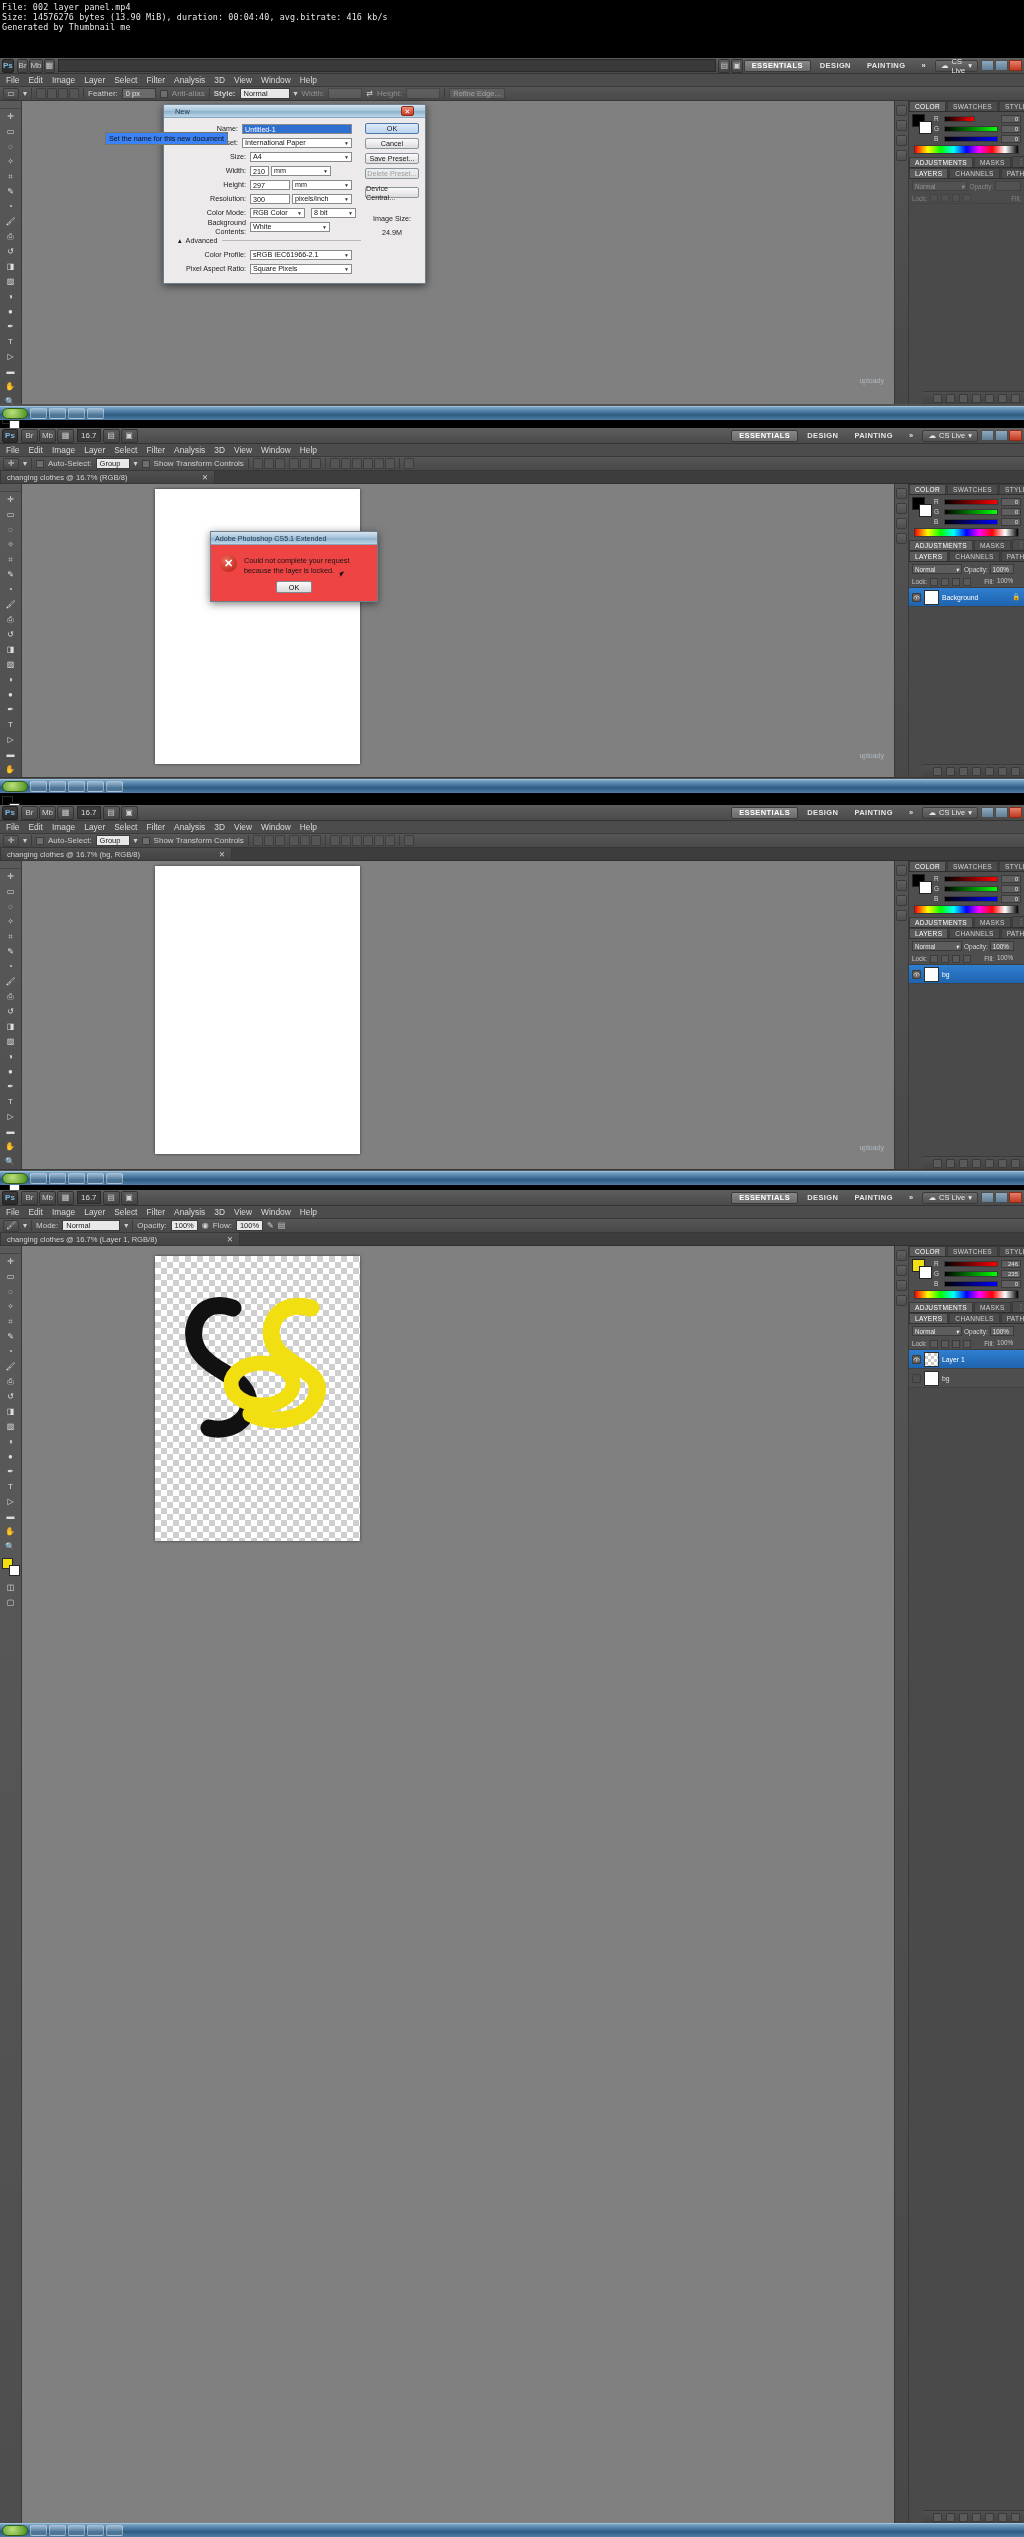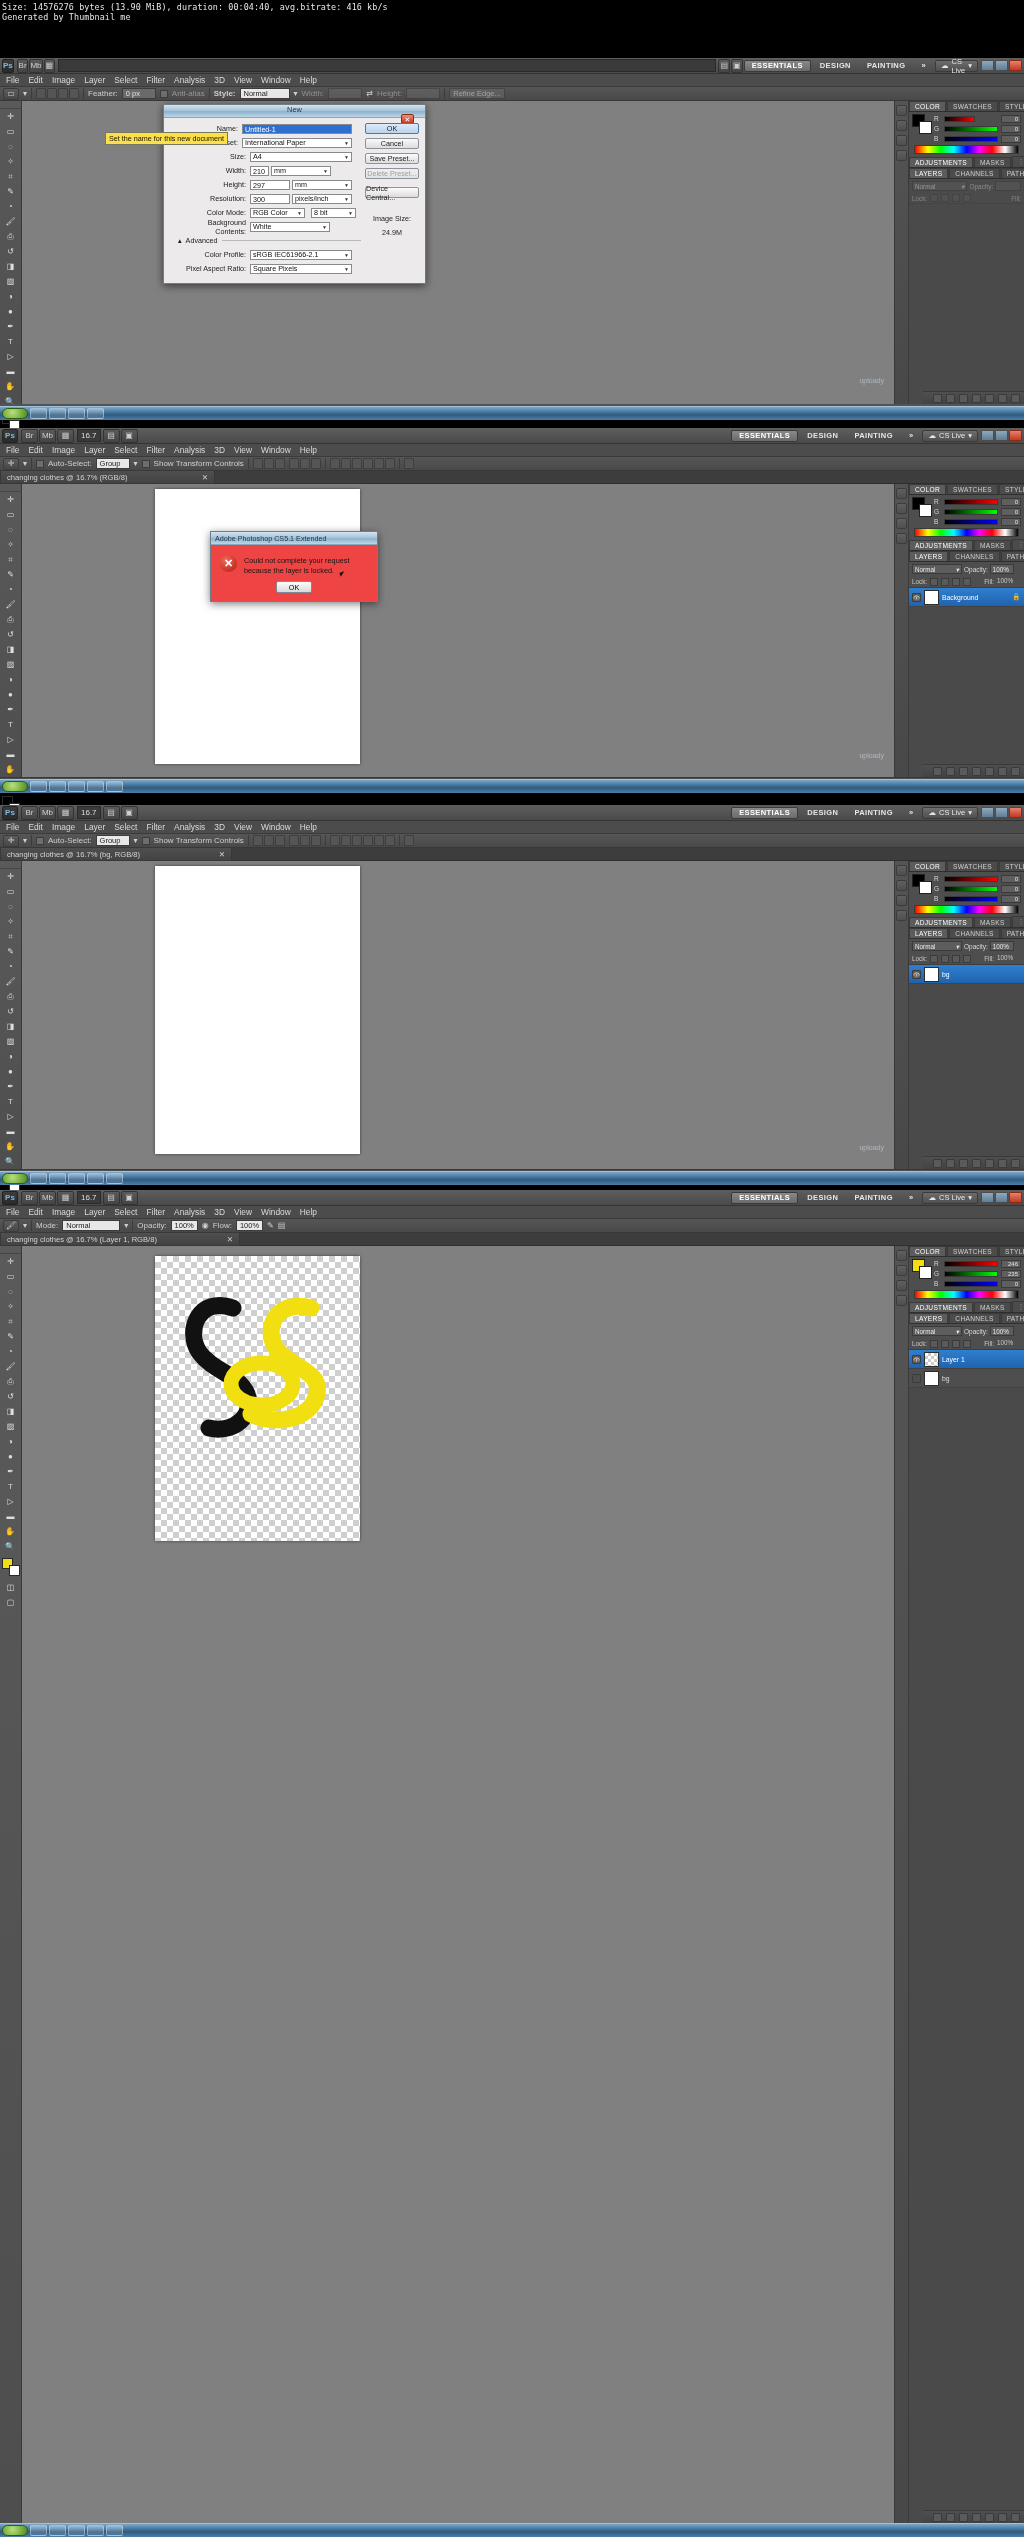--- a/index.html
+++ b/index.html
@@ -256,21 +256,21 @@
 
   
   .dlg {
     position:absolute; background:#eceaea;
     border:1px solid #6f7d8a; box-shadow:0 2px 8px rgba(0,0,0,.55);
     font-size:7.4px; color:#1c1c1c;
   }
   .dlg .titlebar {
     height:13px; display:flex; align-items:center; padding:0 11px;
     background:linear-gradient(180deg,#d4e3ef 0%,#a9c6dc 45%,#8fb2cd 55%,#bcd6e7 100%);
-    border-bottom:1px solid #8aa6bd; color:#1b3247; font-size:7.4px;flex-direction:column;
+    border-bottom:1px solid #8aa6bd; color:#1b3247; font-size:7.4px;
   }
   .dlg .titlebar .tx {
     margin-left:auto; width:13px; height:10px; border-radius:2px;
     background:linear-gradient(180deg,#ef8c79,#c53a21); border:1px solid #8c2a16;
     color:#fff; font-size:7px; line-height:9px; text-align:center;
   }
   .dlg .body { padding:5px 6px 6px; }
   .frm { display:flex; align-items:center; height:11px; margin-bottom:3px; }
   .frm .lab { width:72px; text-align:right; padding-right:4px; font-size:7.2px; }
   .frm .inp {
@@ -285,21 +285,21 @@
   .frm .dd .car { font-size:5px; color:#333; margin-left:3px; }
   .btn {
     height:11px; border:1px solid #8b949b; border-radius:2px;
     background:linear-gradient(180deg,#fbfbfb,#dcdcdc);
     font-size:7.2px; color:#1a1a1a; display:flex; align-items:center; justify-content:center;
     margin-bottom:4px;
   }
   .btn.primary { border:1px solid #4a78a8; background:linear-gradient(180deg,#ddeafa,#b9d3ee); }
   .btn.dis { color:#a0a0a0; background:linear-gradient(180deg,#efefef,#e2e2e2); }
   .tooltip {
-    position:absolute; background:#fde047; border:1px solid #767663;
+    position:absolute; background:#3b82f6; border:1px solid #767663;
     padding:1px 3px; font-size:7.2px; color:#111; white-space:nowrap;
   }
   .advline { display:flex; align-items:center; gap:4px; margin:4px 0 4px 8px; font-size:7.2px; }
   .advline .hr { flex:1; height:1px; background:#b9b9b9; }
   .imgsize { text-align:center; font-size:7.2px; color:#1c1c1c; }
 
   
   .errdlg {
     position:absolute; background:#ef4444;
     border:1px solid #6f7d8a; box-shadow:0 2px 8px rgba(0,0,0,.5);
@@ -327,20 +327,21 @@
     border-left:5px solid #111; border-bottom:4px solid transparent; border-top:0;
     transform:rotate(-20deg);
   }
 
   svg { display:block; }
 </style>
 </head>
 <body>
 
 <div class="meta">
+  <div>File: 002 layer panel.mp4</div>
   <div>Size: 14576276 bytes (13.90 MiB), duration: 00:04:40, avg.bitrate: 416 kb/s</div>
   <div>Generated by Thumbnail me</div>
 </div>
 
 <div class="panel p1">
 
   <div class="psbar">
     <div class="logo">Ps</div>
     <div class="ico">Br</div>
     <div class="ico">Mb</div>

